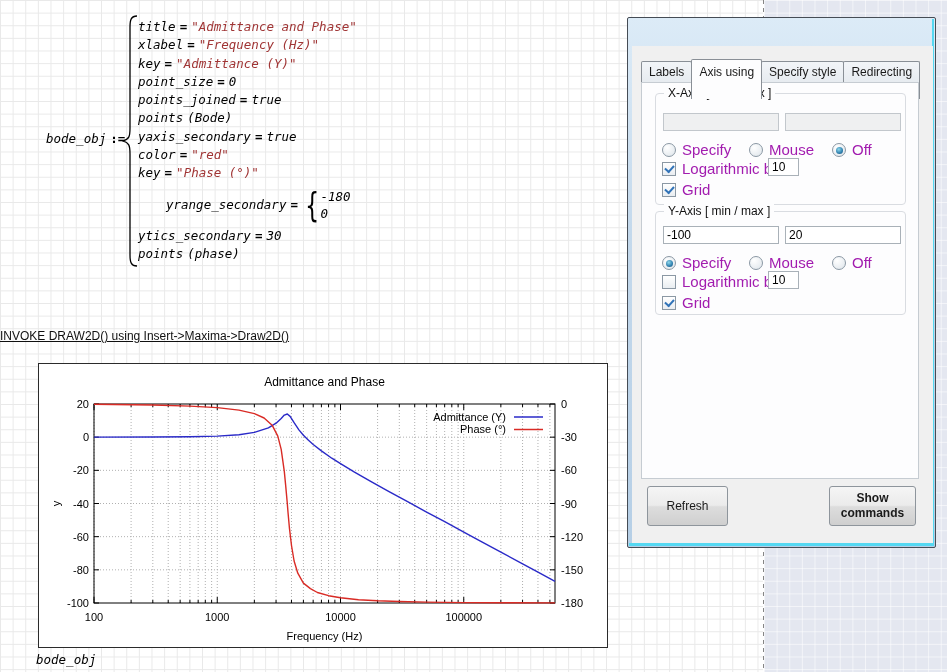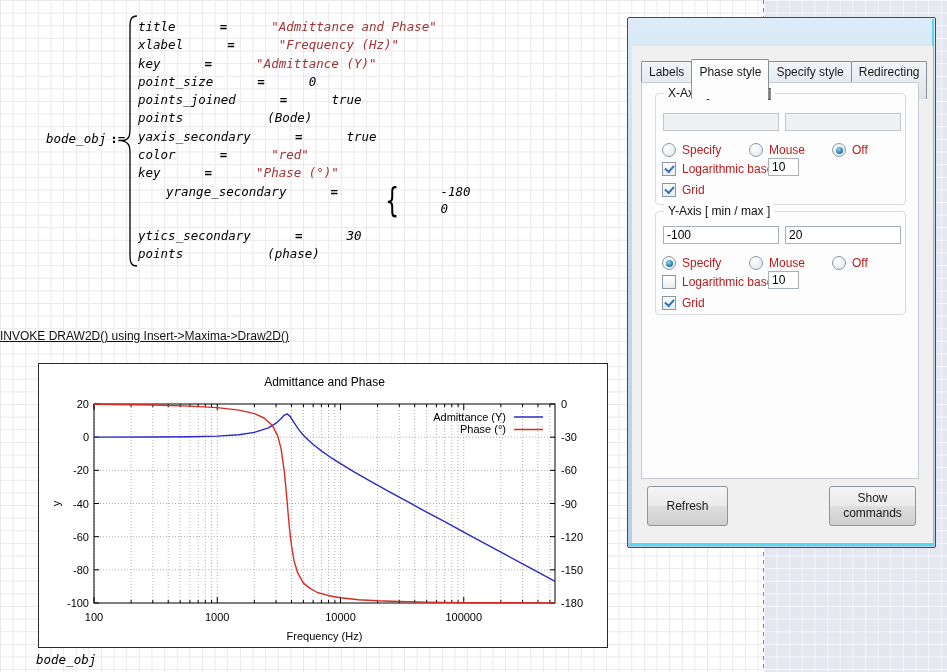--- a/index.html
+++ b/index.html
@@ -17,21 +17,21 @@
     background-size:12.63px 12.63px;}
   .pagebreak{position:absolute;left:763px;top:0;bottom:0;width:1px;
     background:repeating-linear-gradient(to bottom,#858585 0 4px,transparent 4px 8px);}
 
   
   .code{font-family:"DejaVu Sans Mono",monospace;font-style:italic;font-size:12.5px;color:#000;}
   .def-lhs{position:absolute;left:46px;top:131px;white-space:nowrap;}
   .def-lhs .assign{font-style:normal;font-weight:bold;padding-left:4px;}
   .brace-svg{position:absolute;left:122px;top:15px;}
   .def-lines{position:absolute;left:138px;top:18px;}
-  .def-row{height:18.3px;line-height:18.3px;white-space:nowrap;display:flex;align-items:flex-start;gap:40px;}
+  .def-row{height:18.3px;line-height:18.3px;white-space:nowrap;display:flex;align-items:center;}
   .def-row.tall{height:44px;margin-left:28px;}
   .code .op{font-style:normal;font-weight:bold;padding:0 4px;}
   .code .str{color:#a03535;}
   .mini-brace{font-style:normal;font-weight:400;font-size:34px;display:inline-block;
     transform:scaleX(.65);line-height:34px;margin-right:-2px;}
   .stack{display:inline-flex;flex-direction:column;font-size:12.5px;line-height:17px;}
 
   .invoke-text{position:absolute;left:0px;top:329px;font-size:12px;color:#111;white-space:nowrap;text-decoration:underline;}
   .result-label{position:absolute;left:36px;top:652px;}
 
@@ -73,21 +73,21 @@
     border:1px solid #c6ccd2;box-sizing:border-box;z-index:1;}
 
   .group{position:absolute;left:13px;width:251px;border:1px solid #d9dce1;border-radius:4px;box-sizing:border-box;}
   .group-label{position:absolute;left:8px;top:-8px;background:#fdfdfe;padding:0 4px;font-size:12px;color:#111;}
   .gx{top:10px;height:112px;}
   .gy{top:128px;height:104px;}
 
   .tb{position:absolute;height:18px;border:1px solid #a9b1b8;background:#fff;box-sizing:border-box;
     font-family:"Liberation Sans",sans-serif;font-size:12px;padding:1px 3px;color:#000;}
   .tb:disabled{background:#eff0f1;border-color:#c2c7cc;}
-  .row-label{font-size:12px;color:#b91c1c;}
+  .row-label{font-size:15px;color:#a21caf;}
 
   .radio-item,.check-item{position:absolute;display:flex;align-items:center;gap:6px;height:13px;}
   .rb{width:12px;height:12px;border-radius:50%;border:1px solid #8b98a4;box-sizing:content-box;position:relative;
     background:radial-gradient(circle at 35% 30%,#ffffff,#dde4ea);}
   .rb.selected::after{content:"";position:absolute;left:3px;top:3px;width:7px;height:7px;border-radius:50%;
     background:radial-gradient(circle at 40% 35%,#8fd8ec,#2e7fae 60%,#1c4f74);}
   .cb{width:12px;height:12px;border:1px solid #8b98a4;box-sizing:content-box;position:relative;
     background:linear-gradient(#ffffff,#e9edf1);}
   .cb.checked::after{content:"";position:absolute;left:2px;top:2px;width:7px;height:4px;
     border-left:2px solid #3173b8;border-bottom:2px solid #3173b8;transform:rotate(-48deg);}
@@ -328,21 +328,21 @@
       <polyline points="55.0,40.3 113.8,41.0 150.9,42.1 178.3,43.6 200.0,46.1 215.4,49.6 225.1,54.0 233.4,61.6 238.8,72.1 242.2,85.3 245.3,107.4 246.8,122.9 248.3,139.5 249.0,148.3 250.4,163.8 252.5,181.5 255.1,197.0 258.8,209.2 264.4,219.1 271.4,224.6 278.4,228.5 289.6,231.7 301.5,233.8 319.5,235.7 338.6,236.8 360.3,237.5 387.6,238.1 424.8,238.6 461.9,238.8 516.0,238.9" fill="none" stroke="#d92b25" stroke-width="1.4" stroke-linejoin="round"></polyline>
     </svg>
 </div>
 
 <div class="code result-label">bode_obj</div>
 
 <div class="window">
   <div class="client">
     <div class="tabs">
       <div class="tab">Labels</div>
-      <div class="tab active">Phase style</div>
+      <div class="tab active">Axis using</div>
       <div class="tab">Specify style</div>
       <div class="tab">Redirecting</div>
     </div>
     <div class="tabpage">
 
       <div class="group gx">
         <span class="group-label">X-Axis [ min / max ]</span>
         <input class="tb" style="left: 7px; top: 19px; width: 116px;" disabled="" value="">
         <input class="tb" style="left: 129px; top: 19px; width: 116px;" disabled="" value="">
         <span class="radio-item" style="left:6px;top:49px;">
@@ -390,16 +390,16 @@
         </span>
         <input class="tb" style="left: 112px; top: 59px; width: 31px;" value="10">
         <span class="check-item" style="left:6px;top:84px;">
           <span class="cb checked"></span>
           <span class="row-label">Grid</span>
         </span>
       </div>
 
     </div>
     <div class="dlg-btn" style="left:15px;width:81px;">Refresh</div>
-    <div class="dlg-btn" style="left:197px;width:87px;">Show
+    <div class="dlg-btn" style="left:197px;width:87px;font-weight:bold;">Show
 commands</div>
   </div>
 </div>
 
 </body></html>

